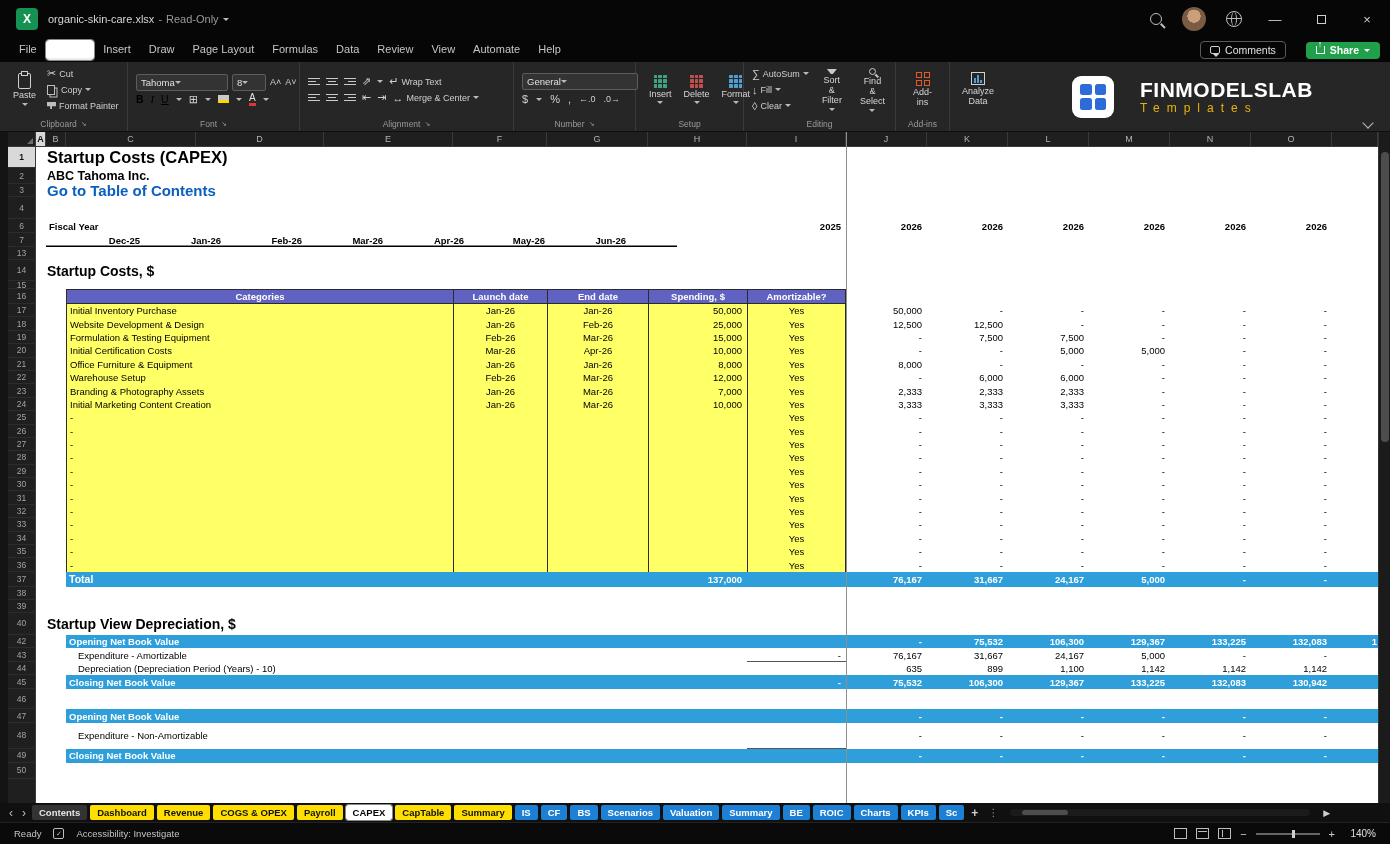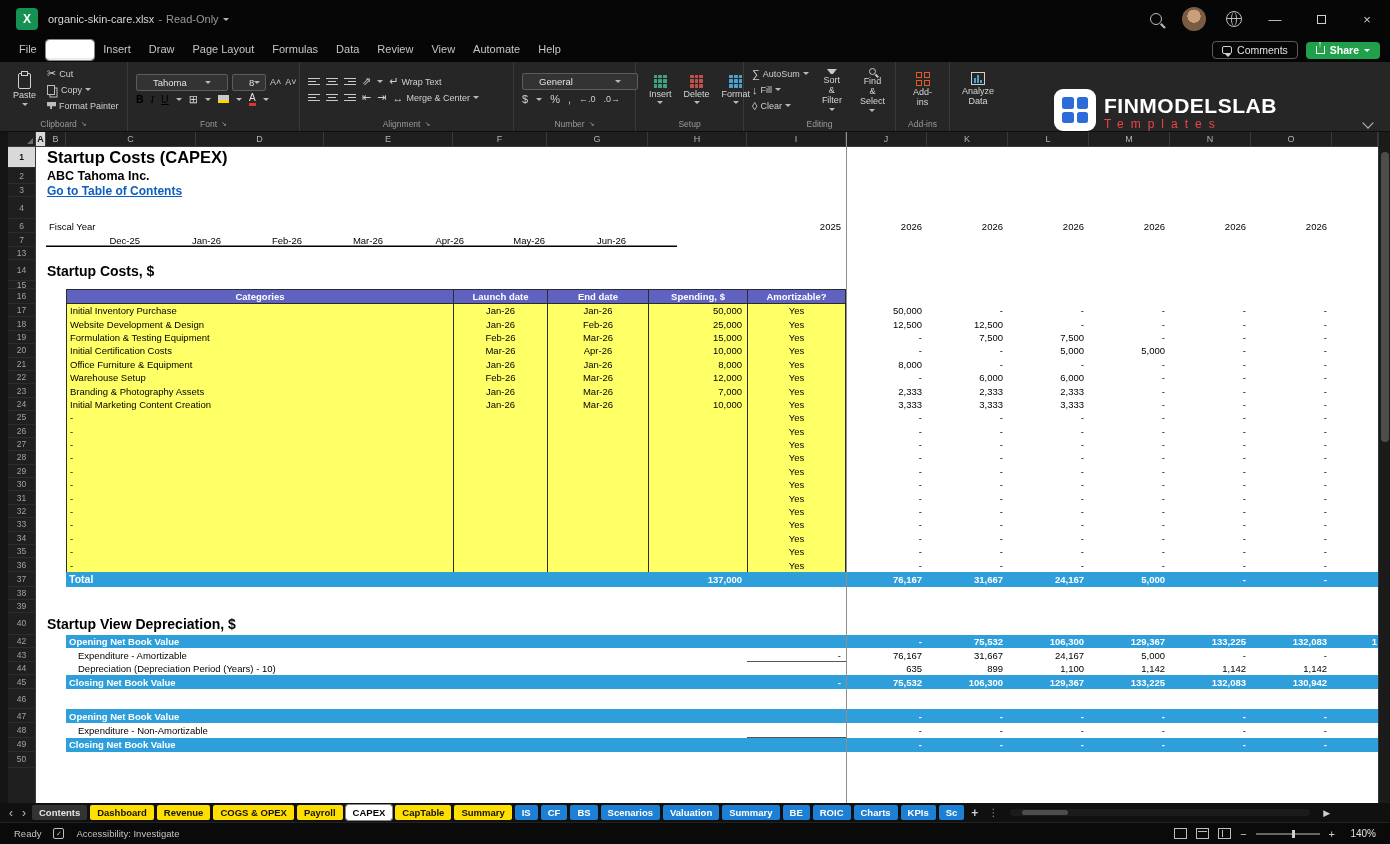--- a/index.html
+++ b/index.html
@@ -19,41 +19,41 @@
   .globe-ic{width:16px;height:16px;border:1.4px solid #bdbdbd;border-radius:50%;position:relative;overflow:hidden}
   .globe-ic::before{content:"";position:absolute;inset:0;border-left:1px solid #bdbdbd;border-right:1px solid #bdbdbd;border-radius:50%;margin:0 4px}
   .globe-ic::after{content:"";position:absolute;left:0;right:0;top:6px;border-top:1px solid #bdbdbd}
   .winbtn{width:26px;text-align:center;font-size:13px;color:#cfcfcf}
   .maxbox{width:9px;height:9px;border:1.3px solid #cfcfcf;display:inline-block}
 
   
   .menubar{height:24px;display:flex;align-items:center;padding:0 10px;background:#060606}
   .mitem{padding:3px 9px;font-size:11px;color:#c6c6c6;border-radius:3px;border-bottom:2px solid transparent}
   .mitem.c-active{color:#fff;font-weight:700;border-bottom:2px solid #ededed}
-  .mb-right{margin-left:auto;display:flex;align-items:center;gap:8px}
+  .mb-right{margin-left:auto;display:flex;align-items:center;gap:20px}
   .comments-btn{display:flex;align-items:center;gap:5px;border:1px solid #5a5a5a;border-radius:4px;padding:2px 9px;font-size:10.5px;color:#e0e0e0}
   .bubble-ic{width:10px;height:8px;border:1.3px solid #d0d0d0;border-radius:2px;position:relative}
   .bubble-ic::after{content:"";position:absolute;left:2px;top:7px;border-left:3px solid transparent;border-right:3px solid transparent;border-top:3px solid #d0d0d0}
   .share-btn{display:flex;align-items:center;gap:5px;background:#21A04C;border-radius:4px;padding:2.5px 10px;font-size:10.5px;color:#fff;font-weight:700}
   .share-ic{width:9px;height:8px;border:1.2px solid #fff;border-top:none;position:relative}
   .share-ic::after{content:"↑";position:absolute;left:1px;top:-7px;font-size:9px;font-weight:400}
   .car{width:0;height:0;border-left:3px solid transparent;border-right:3px solid transparent;border-top:3.5px solid #b9b9b9;display:inline-block}
   .share-btn .car{border-top-color:#fff}
 
   
   .ribbon{height:70px;background:#262626;display:flex;position:relative;border-bottom:1px solid #0e0e0e}
   .rgroup{display:flex;flex-direction:column;border-right:1px solid #3a3a3a;flex:none}
   .rg-body{flex:1;display:flex;align-items:center;gap:6px;padding:4px 8px}
   .rg-label{height:14px;display:flex;align-items:center;justify-content:center;gap:4px;font-size:8.5px;color:#9a9a9a}
   .launcher{font-size:7px;color:#9a9a9a}
   .bigbtn{display:flex;flex-direction:column;align-items:center;justify-content:center;gap:2px;color:#d6d6d6;font-size:9px;padding:2px 5px;border-radius:3px;text-align:center;line-height:1.1}
   .sbtn{display:flex;align-items:center;gap:3px;color:#cfcfcf;font-size:9px;height:14px;white-space:nowrap}
   .vstack{display:flex;flex-direction:column;justify-content:center;gap:2px}
   .hrow{display:flex;align-items:center;gap:4px}
-  .combo{border:1px solid #5c5c5c;background:#333;color:#e0e0e0;font-size:9.5px;height:17px;padding:0 16px;display:flex;align-items:center;justify-content:space-between;border-radius:2px}
+  .combo{border:1px solid #5c5c5c;background:#333;color:#e0e0e0;font-size:9.5px;height:17px;padding:0 4px;display:flex;align-items:center;justify-content:flex-start;border-radius:2px}
   .glyph{font-size:11px;color:#d0d0d0}
   .clip-ic{width:13px;height:16px;border:1.5px solid #cfcfcf;border-radius:2px;position:relative}
   .clip-ic::before{content:"";position:absolute;left:2px;top:-3px;width:5px;height:3px;background:#262626;border:1.5px solid #cfcfcf}
   .copy-ic{width:8px;height:10px;border:1.2px solid #bdbdbd;box-shadow:2.5px 2.5px 0 -1px #262626,2.5px 2.5px 0 0 #bdbdbd;margin-right:3px}
   .fp-ic{width:9px;height:7px;background:#bdbdbd;clip-path:polygon(0 0,100% 0,100% 60%,55% 60%,55% 100%,35% 100%,35% 60%,0 60%)}
   .bld{font-weight:700;font-size:10.5px}.itl{font-style:italic;font-size:10.5px;font-family:"Liberation Serif",serif}.unl{text-decoration:underline;font-size:10.5px}
   .fillc{width:11px;height:8px;background:#c9c9c9;border-bottom:3px solid #ffd400}
   .fontc{font-size:10px;color:#e0e0e0;border-bottom:3px solid #e03535;line-height:1}
   .algn{display:flex;flex-direction:column;gap:1.6px;width:12px}
   .algn i{height:1.4px;background:#c9c9c9;display:block}
@@ -62,48 +62,48 @@
   .grid-ic{width:13px;height:13px;display:grid;grid-template-columns:1fr 1fr 1fr;grid-template-rows:1fr 1fr 1fr;gap:1px}
   .grid-ic span{border-radius:0.5px}
   .gi-ins span{background:#3fa37e}.gi-del span{background:#c0504d}.gi-fmt span{background:#4f9fd0}
   .funnel{width:10px;height:5px;background:#c9c9c9;clip-path:polygon(0 0,100% 0,60% 100%,40% 100%)}
   .mag{width:7px;height:7px;border:1.5px solid #c9c9c9;border-radius:50%;position:relative}
   .mag::after{content:"";position:absolute;width:4px;height:1.5px;background:#c9c9c9;transform:rotate(45deg);left:5px;top:6px}
   .addins-ic{width:14px;height:14px;display:grid;grid-template-columns:1fr 1fr;gap:2px}
   .addins-ic span{border:1.6px solid #e05a2b}
   .anl-ic{width:14px;height:13px;border:1.4px solid #cfcfcf;display:flex;align-items:flex-end;gap:1px;padding:1px 2px}
   .anl-ic i{flex:1;background:#4f9fd0;display:block}
-  .fml{display:flex;align-items:flex-end;gap:8px;margin-left:48px}
+  .fml{display:flex;align-items:center;gap:26px;margin-left:66px}
   .fml-icon{width:42px;height:42px;background:#fff;border-radius:9px;display:grid;grid-template-columns:1fr 1fr;gap:3px;padding:8px}
   .fml-icon span{background:#2C6BD8;border-radius:2.5px}
   .fml-name{color:#fff;font-weight:700;font-size:21px;letter-spacing:0.5px;line-height:1.1}
-  .fml-sub{color:#ef4444;font-size:12px;letter-spacing:7px}
+  .fml-sub{color:#eab308;font-size:12px;letter-spacing:7px}
   .rib-collapse{position:absolute;right:18px;bottom:4px;width:8px;height:8px;border-right:1.6px solid #bdbdbd;border-bottom:1.6px solid #bdbdbd;transform:rotate(45deg)}
 
   
   .sheet{position:relative;flex:1;background:#fff;overflow:hidden}
   .gutter{position:absolute;left:0;top:0;bottom:0;width:8px;background:#141414}
   .colhdr{display:flex;height:15px;background:#1f1f1f;margin-left:8px;width:1370px}
   .ch{display:flex;align-items:center;justify-content:center;font-size:9px;color:#b3b3b3;border-right:1px solid #3a3a3a;border-bottom:1px solid #3a3a3a;flex:none;height:100%}
   .ch.sel{background:#d9d9d9;color:#111;font-weight:700}
   .corner{position:relative}
   .corner::after{content:"";position:absolute;right:2px;bottom:2px;border-left:6px solid transparent;border-bottom:6px solid #6d6d6d}
   .rowswrap{position:absolute;top:15px;left:8px;bottom:0;width:1370px;display:flex;flex-direction:column;background:#fff}
   .r{display:flex;flex:none;align-items:stretch}
   .rn{width:28px;flex:none;background:#1f1f1f;border-bottom:1px solid #2c2c2c;border-right:1px solid #3a3a3a;color:#a2a2a2;font-size:8.5px;display:flex;align-items:center;justify-content:center;overflow:hidden}
   .rn.sel{background:#d9d9d9;color:#111;font-weight:700}
   .cell{flex:none;display:flex;align-items:center;font-size:9.5px;color:#000;overflow:hidden;white-space:nowrap}
   .w-a{width:10px}.w-b{width:20px}.w-cat{width:387px}.w-f{width:94px}.w-g{width:101px}.w-h{width:99px}.w-i{width:99px}.w-m{width:81px}.w-p{width:46px}
   .w-spanb{width:1332px}.w-lblbh{width:701px}.w-lbl67{width:681px}
   .left{padding-left:3px}.right{justify-content:flex-end;padding-right:5px}.center{justify-content:center}
-  .b{font-weight:400}
+  .b{font-weight:700}
   .t1{font-size:16.5px;font-weight:700;padding-left:1px}
   .t2{font-size:12.5px;font-weight:700;padding-left:1px}
   .sec{font-size:14px;font-weight:700;padding-left:1px}
-  .link{color:#0B5FBE;text-decoration:underline;font-weight:700;font-size:12px;padding-left:1px}
+  .link{color:#0B5FBE;text-decoration:underline;font-weight:700;font-size:15px;padding-left:1px}
   .bb{box-shadow:inset 0 -1.5px 0 #000}
   .ph{background:#5F62C1;color:#fff;font-weight:700;justify-content:center;border-left:1px solid #2b2b2b;border-top:1px solid #2b2b2b;border-bottom:1px solid #2b2b2b}
   .ph-end{border-right:1px solid #2b2b2b}
   .yellow{background:#FFFF66}
   .ybl{border-left:1px solid #2b2b2b}.ybr{border-right:1px solid #2b2b2b}
   .tot{background:#2E9FDA;color:#fff;font-weight:700}
   .brow{background:#2E9FDA;color:#fff;font-weight:700}
   .ind{padding-left:12px}
   .ul{box-shadow:inset 0 -1px 0 #555}
   .freeze{position:absolute;left:846px;top:0;bottom:0;width:1px;background:#8f8f8f}
@@ -1030,21 +1030,21 @@
         <div class="cell brow w-i right"></div>
         <div class="cell brow w-m right">-</div>
         <div class="cell brow w-m right">-</div>
         <div class="cell brow w-m right">-</div>
         <div class="cell brow w-m right">-</div>
         <div class="cell brow w-m right">-</div>
         <div class="cell brow w-m right">-</div>
         <div class="cell brow w-p"></div>
       </div>
 
-      <div class="r" style="height:15px">
+      <div class="r" style="height:26px">
         <div class="rn">48</div>
           <div class="cell w-a"></div>
           <div class="cell w-b"></div>
         <div class="cell w-lbl67 left ind">Expenditure - Non-Amortizable</div>
         <div class="cell w-i right ul"></div>
         <div class="cell w-m right">-</div>
         <div class="cell w-m right">-</div>
         <div class="cell w-m right">-</div>
         <div class="cell w-m right">-</div>
         <div class="cell w-m right">-</div>

